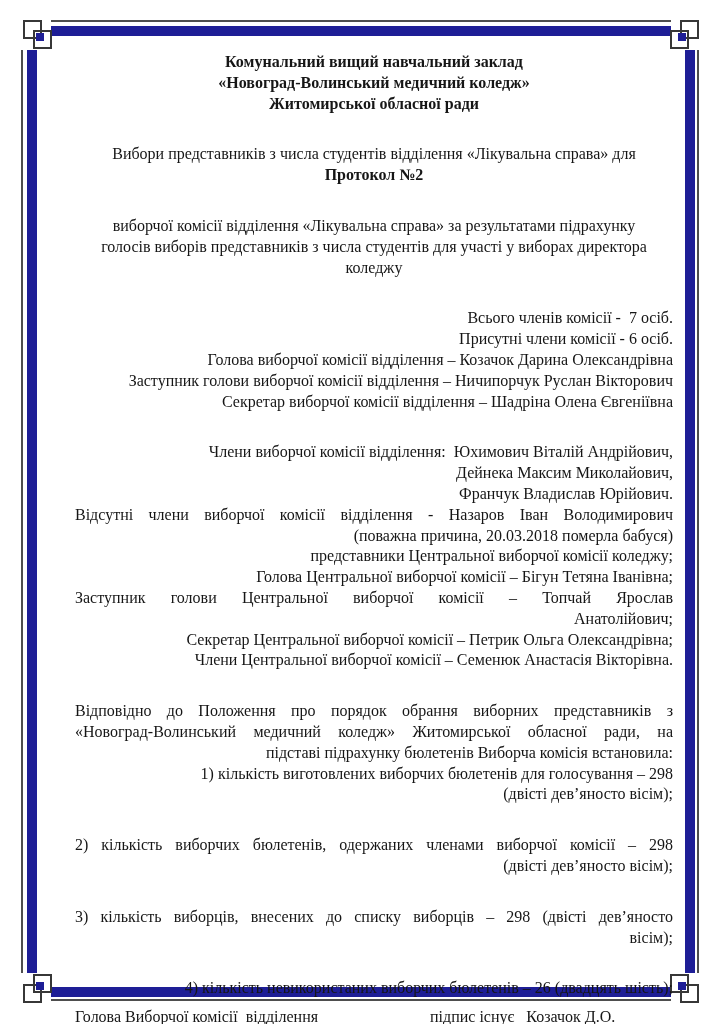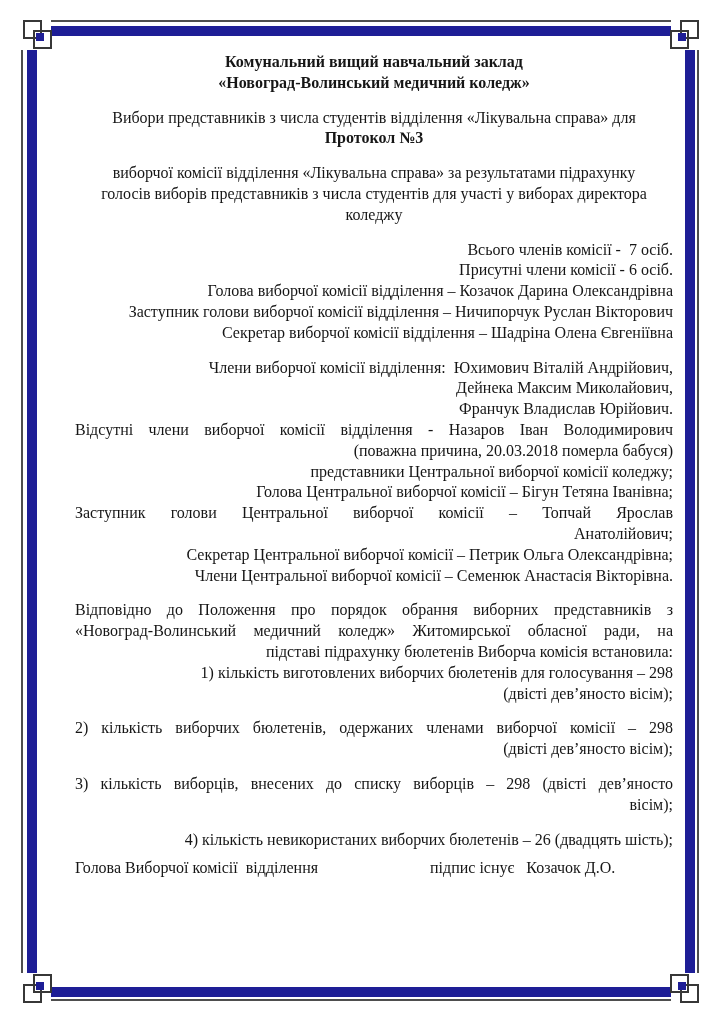--- a/index.html
+++ b/index.html
@@ -30,21 +30,21 @@
 
   
   .content {
     position:absolute; left:75px; top:52px; width:598px;
     font-size:16px; line-height:20.8px;
   }
   .line { height:20.8px; white-space:pre;text-align:right; }
   .line.center { text-align:center; }
   .line.center-bold { text-align:center; font-weight:bold; }
   .line.justify { white-space:normal; text-align:justify; text-align-last:justify; }
-  .line.gap { margin-top:14px; }
+  .line.gap { margin-top:30px; }
 
   .sig { margin-top:8px; white-space:pre; height:20.8px; font-size:16px; line-height:20.8px; }
   .sig-role { display:inline-block; width:355px; }
   .sig-name { margin-left:12px; }
 </style>
 </head>
 <body>
 
 <div class="page">
 
@@ -73,22 +73,23 @@
     <div class="backing"></div>
     <div class="sq1"></div>
     <div class="sq2"></div>
     <div class="patch"></div>
   </div>
 
   <div class="content">
     <div>
         <div class="line center-bold">Комунальний вищий навчальний заклад</div>
         <div class="line center-bold">«Новоград-Волинський медичний коледж»</div>
+        <div class="line center-bold">Житомирської обласної ради</div>
         <div class="line center gap">Вибори представників з числа студентів відділення «Лікувальна справа» для</div>
-        <div class="line center-bold">Протокол №3</div>
+        <div class="line center-bold">Протокол №2</div>
         <div class="line center gap">виборчої комісії відділення «Лікувальна справа» за результатами підрахунку</div>
         <div class="line center">голосів виборів представників з числа студентів для участі у виборах директора</div>
         <div class="line center">коледжу</div>
         <div class="line left gap">Всього членів комісії -  7 осіб.</div>
         <div class="line left">Присутні члени комісії - 6 осіб.</div>
         <div class="line left">Голова виборчої комісії відділення – Козачок Дарина Олександрівна</div>
         <div class="line left">Заступник голови виборчої комісії відділення – Ничипорчук Руслан Вікторович</div>
         <div class="line left">Секретар виборчої комісії відділення – Шадріна Олена Євгеніївна</div>
         <div class="line left gap">Члени виборчої комісії відділення:  Юхимович Віталій Андрійович,</div>
         <div class="line left" style="padding-left: 320px;">Дейнека Максим Миколайович,</div>

